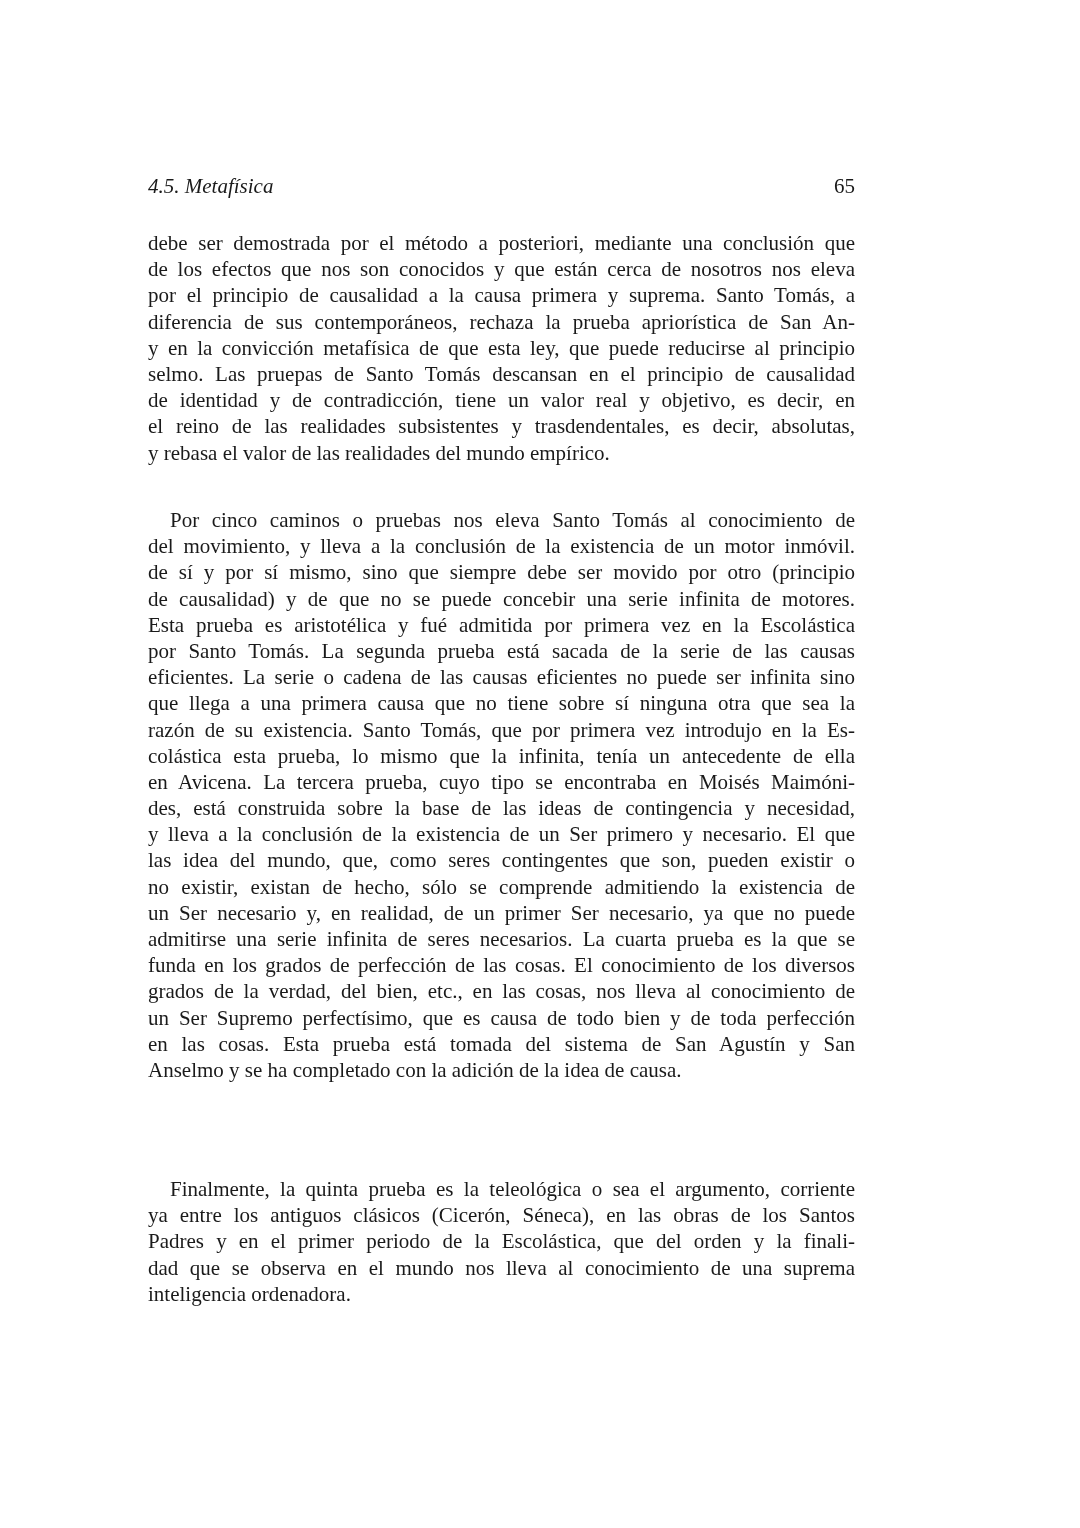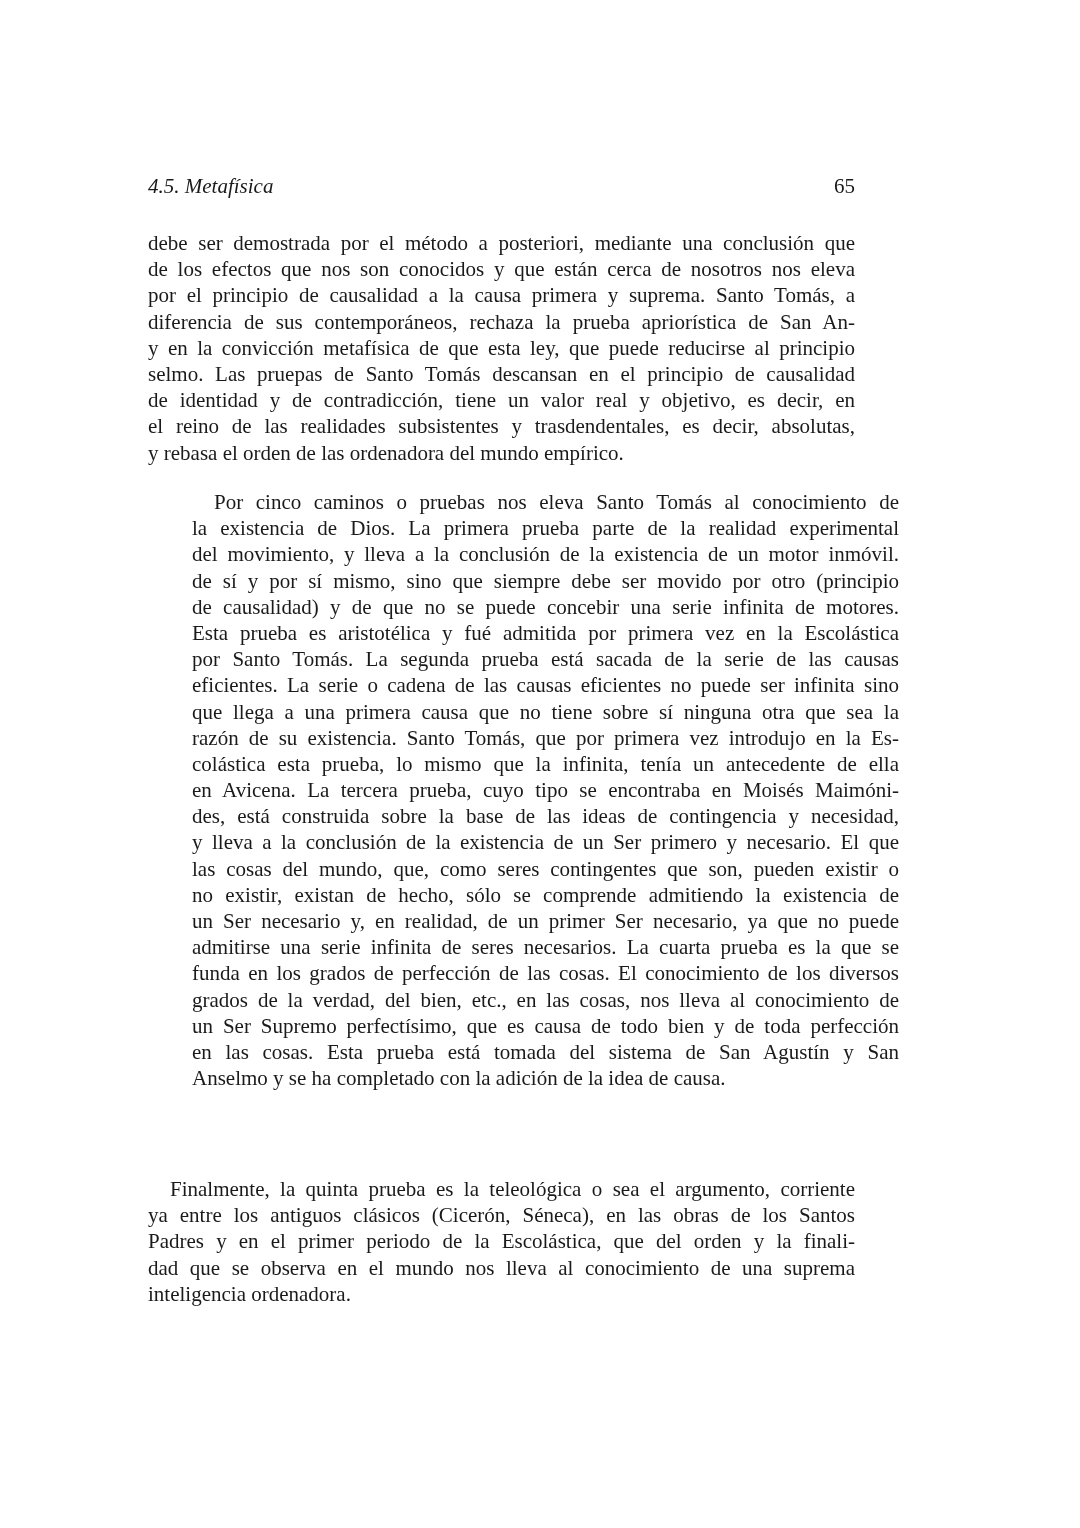--- a/index.html
+++ b/index.html
@@ -56,21 +56,21 @@
     text-align-last: justify;
     overflow: visible;
   }
   .line.last {
     text-align-last: left;
   }
   .line.indent {
     padding-left: 22px;
   }
   #p1 { top: 230px; }
-  #p2 { top: 489px; margin-left: 44px; }
+  #p2 { top: 507px; }
   #p3 { top: 1176px; }
 </style>
 </head>
 <body>
 
 <div class="page">
 
   <div class="running-head">
     <span class="section">4.5. Metafísica</span>
     <span class="page-num">65</span>
@@ -78,39 +78,38 @@
 
   <div class="para" id="p1">
     <span class="line">debe ser demostrada por el método a posteriori, mediante una conclusión que</span>
     <span class="line">de los efectos que nos son conocidos y que están cerca de nosotros nos eleva</span>
     <span class="line">por el principio de causalidad a la causa primera y suprema. Santo Tomás, a</span>
     <span class="line">diferencia de sus contemporáneos, rechaza la prueba apriorística de San An-</span>
     <span class="line">y en la convicción metafísica de que esta ley, que puede reducirse al principio</span>
     <span class="line">selmo. Las pruepas de Santo Tomás descansan en el principio de causalidad</span>
     <span class="line">de identidad y de contradicción, tiene un valor real y objetivo, es decir, en</span>
     <span class="line">el reino de las realidades subsistentes y trasdendentales, es decir, absolutas,</span>
-    <span class="line last">y rebasa el orden de las ordenadora del mundo empírico.</span>
+    <span class="line last">y rebasa el valor de las realidades del mundo empírico.</span>
   </div>
 
   <div class="para" id="p2">
     <span class="line indent">Por cinco caminos o pruebas nos eleva Santo Tomás al conocimiento de</span>
-    <span class="line">la existencia de Dios. La primera prueba parte de la realidad experimental</span>
     <span class="line">del movimiento, y lleva a la conclusión de la existencia de un motor inmóvil.</span>
     <span class="line">de sí y por sí mismo, sino que siempre debe ser movido por otro (principio</span>
     <span class="line">de causalidad) y de que no se puede concebir una serie infinita de motores.</span>
     <span class="line">Esta prueba es aristotélica y fué admitida por primera vez en la Escolástica</span>
     <span class="line">por Santo Tomás. La segunda prueba está sacada de la serie de las causas</span>
     <span class="line">eficientes. La serie o cadena de las causas eficientes no puede ser infinita sino</span>
     <span class="line">que llega a una primera causa que no tiene sobre sí ninguna otra que sea la</span>
     <span class="line">razón de su existencia. Santo Tomás, que por primera vez introdujo en la Es-</span>
     <span class="line">colástica esta prueba, lo mismo que la infinita, tenía un antecedente de ella</span>
     <span class="line">en Avicena. La tercera prueba, cuyo tipo se encontraba en Moisés Maimóni-</span>
     <span class="line">des, está construida sobre la base de las ideas de contingencia y necesidad,</span>
     <span class="line">y lleva a la conclusión de la existencia de un Ser primero y necesario. El que</span>
-    <span class="line">las cosas del mundo, que, como seres contingentes que son, pueden existir o</span>
+    <span class="line">las idea del mundo, que, como seres contingentes que son, pueden existir o</span>
     <span class="line">no existir, existan de hecho, sólo se comprende admitiendo la existencia de</span>
     <span class="line">un Ser necesario y, en realidad, de un primer Ser necesario, ya que no puede</span>
     <span class="line">admitirse una serie infinita de seres necesarios. La cuarta prueba es la que se</span>
     <span class="line">funda en los grados de perfección de las cosas. El conocimiento de los diversos</span>
     <span class="line">grados de la verdad, del bien, etc., en las cosas, nos lleva al conocimiento de</span>
     <span class="line">un Ser Supremo perfectísimo, que es causa de todo bien y de toda perfección</span>
     <span class="line">en las cosas. Esta prueba está tomada del sistema de San Agustín y San</span>
     <span class="line last">Anselmo y se ha completado con la adición de la idea de causa.</span>
   </div>
 

